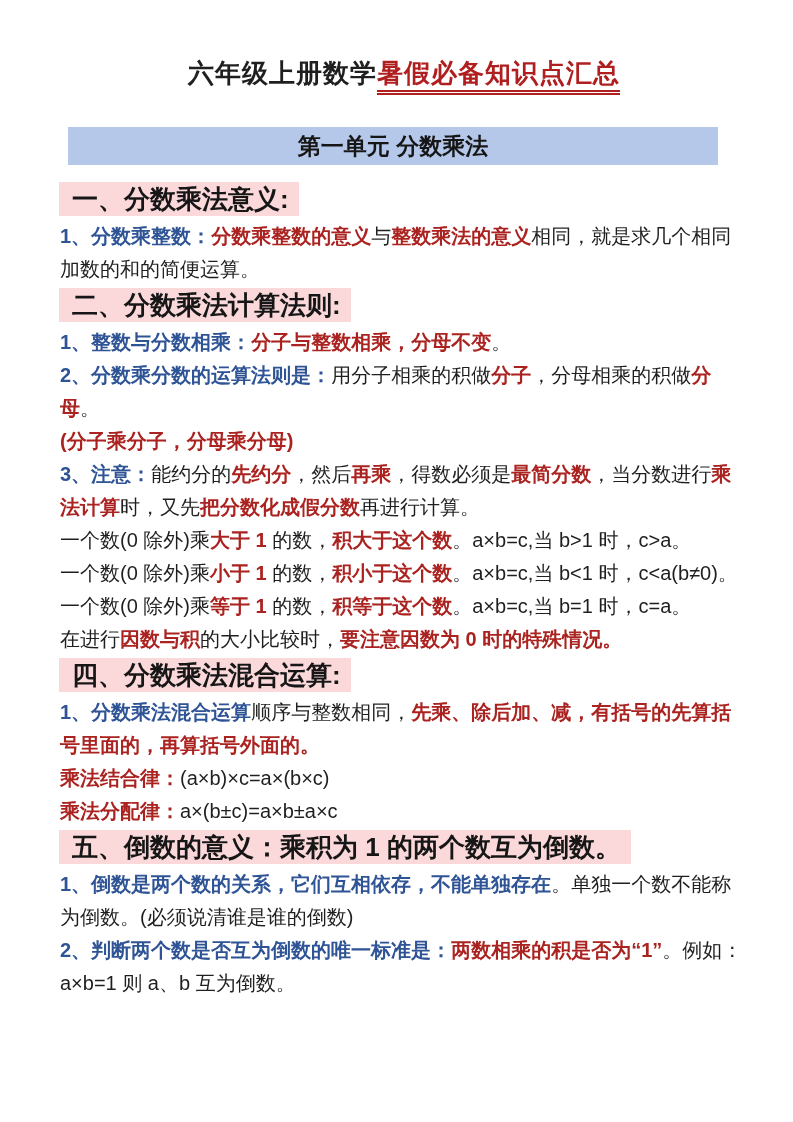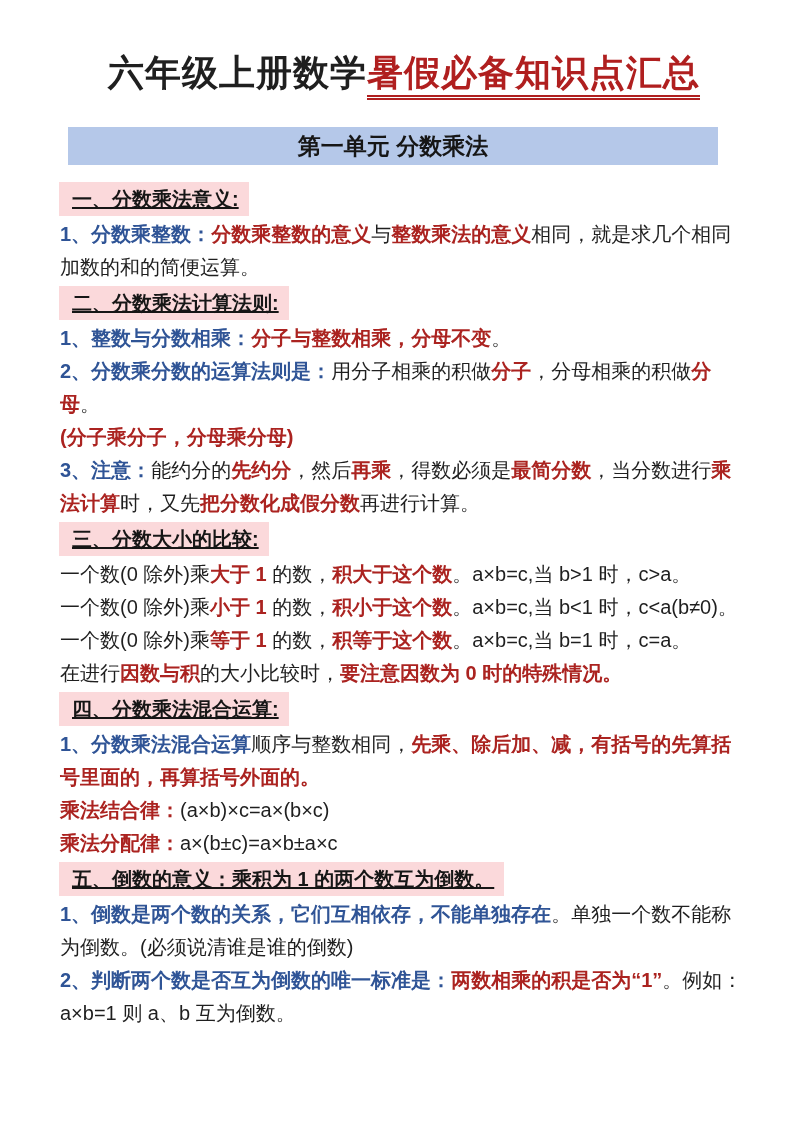--- a/index.html
+++ b/index.html
@@ -9,21 +9,21 @@
     font-family: "Liberation Sans", "DejaVu Sans", sans-serif;
     overflow: hidden;
   }
   .page {
     width: 793px; height: 1122px;
     padding: 50px 45px 0 60px;
     background: #ffffff;
   }
   .doc-title {
     text-align: center;
-    font-size: 36px;
+    font-size: 26px;
     font-weight: 900;
     letter-spacing: 1px;
     line-height: 46px;
     white-space: nowrap;
     color: var(--text-black, #161616);
   }
   .doc-title .t-red {
     color: var(--title-red, #b01f1f);
     border-bottom: 5px double var(--title-red, #b01f1f);
     padding-bottom: 2px;
@@ -46,26 +46,25 @@
     font-size: 20px;
     line-height: 33px;
     color: var(--text-black, #1f1f1f);
     width: 688px;
   }
   .heading-line { margin: 2px 0; line-height: 33px; }
   .h-pink {
     display: inline-block;
     background: var(--heading-bg, #fbd9db);
     font-weight: bold;
-    font-size: 20px;
+    font-size: 26px;
     line-height: 28px;
     padding: 3px 10px 3px 13px;
     margin-left: -1px;
     color: #161616;
-    text-decoration: underline;
   }
   .para-line { line-height: 33px; }
   .seg-black { color: var(--text-black, #1f1f1f); }
   .seg-blue  { color: var(--text-blue, #2f5496); font-weight: bold; }
   .seg-red   { color: var(--text-red, #ab2320); font-weight: bold; }
 </style>
 </head>
 <body>
 
 <div class="page">
@@ -76,21 +75,20 @@
     <span>第一单元 分数乘法</span>
   </div>
   <div class="content">
       <div class="heading-line"><span class="h-pink">一、分数乘法意义:</span></div>
       <div class="para-line"><span class="seg-blue">1、分数乘整数：</span><span class="seg-red">分数乘整数的意义</span><span class="seg-black">与</span><span class="seg-red">整数乘法的意义</span><span class="seg-black">相同，就是求几个相同加数的和的简便运算。</span></div>
       <div class="heading-line"><span class="h-pink">二、分数乘法计算法则:</span></div>
       <div class="para-line"><span class="seg-blue">1、整数与分数相乘：</span><span class="seg-red">分子与整数相乘，分母不变</span><span class="seg-black">。</span></div>
       <div class="para-line"><span class="seg-blue">2、分数乘分数的运算法则是：</span><span class="seg-black">用分子相乘的积做</span><span class="seg-red">分子</span><span class="seg-black">，分母相乘的积做</span><span class="seg-red">分母</span><span class="seg-black">。</span></div>
       <div class="para-line"><span class="seg-red">(分子乘分子，分母乘分母)</span></div>
       <div class="para-line"><span class="seg-blue">3、注意：</span><span class="seg-black">能约分的</span><span class="seg-red">先约分</span><span class="seg-black">，然后</span><span class="seg-red">再乘</span><span class="seg-black">，得数必须是</span><span class="seg-red">最简分数</span><span class="seg-black">，当分数进行</span><span class="seg-red">乘法计算</span><span class="seg-black">时，又先</span><span class="seg-red">把分数化成假分数</span><span class="seg-black">再进行计算。</span></div>
-      <div class="heading-line"><span class="h-pink">三、分数大小的比较:</span></div>
       <div class="para-line"><span class="seg-black">一个数(0 除外)乘</span><span class="seg-red">大于 1 </span><span class="seg-black">的数，</span><span class="seg-red">积大于这个数</span><span class="seg-black">。a×b=c,当 b&gt;1 时，c&gt;a。</span></div>
       <div class="para-line"><span class="seg-black">一个数(0 除外)乘</span><span class="seg-red">小于 1 </span><span class="seg-black">的数，</span><span class="seg-red">积小于这个数</span><span class="seg-black">。a×b=c,当 b&lt;1 时，c&lt;a(b≠0)。</span></div>
       <div class="para-line"><span class="seg-black">一个数(0 除外)乘</span><span class="seg-red">等于 1 </span><span class="seg-black">的数，</span><span class="seg-red">积等于这个数</span><span class="seg-black">。a×b=c,当 b=1 时，c=a。</span></div>
       <div class="para-line"><span class="seg-black">在进行</span><span class="seg-red">因数与积</span><span class="seg-black">的大小比较时，</span><span class="seg-red">要注意因数为 0 时的特殊情况。</span></div>
       <div class="heading-line"><span class="h-pink">四、分数乘法混合运算:</span></div>
       <div class="para-line"><span class="seg-blue">1、分数乘法混合运算</span><span class="seg-black">顺序与整数相同，</span><span class="seg-red">先乘、除后加、减，有括号的先算括号里面的，再算括号外面的。</span></div>
       <div class="para-line"><span class="seg-red">乘法结合律：</span><span class="seg-black">(a×b)×c=a×(b×c)</span></div>
       <div class="para-line"><span class="seg-red">乘法分配律：</span><span class="seg-black">a×(b±c)=a×b±a×c</span></div>
       <div class="heading-line"><span class="h-pink">五、倒数的意义：乘积为 1 的两个数互为倒数。</span></div>
       <div class="para-line"><span class="seg-blue">1、倒数是两个数的关系，它们互相依存，不能单独存在</span><span class="seg-black">。单独一个数不能称为倒数。(必须说清谁是谁的倒数)</span></div>

